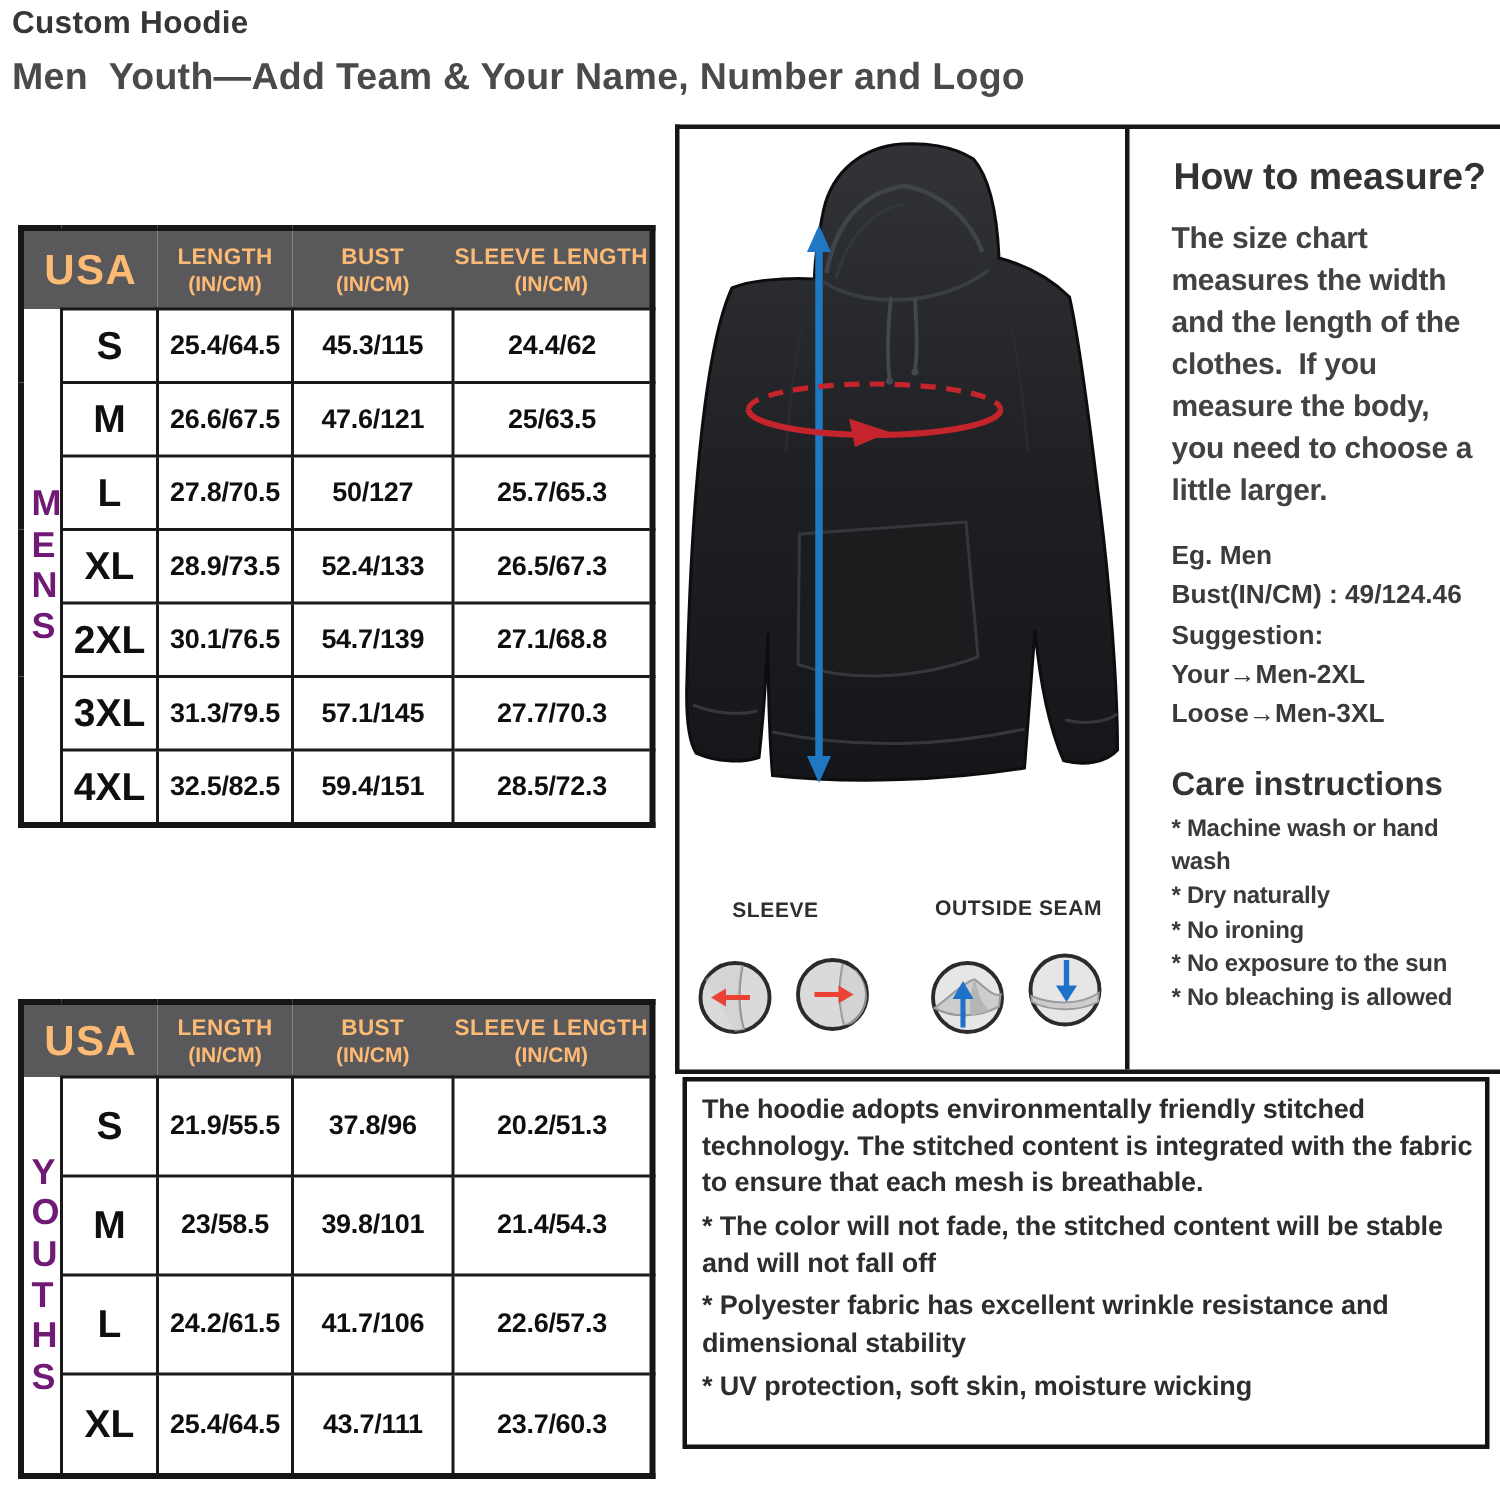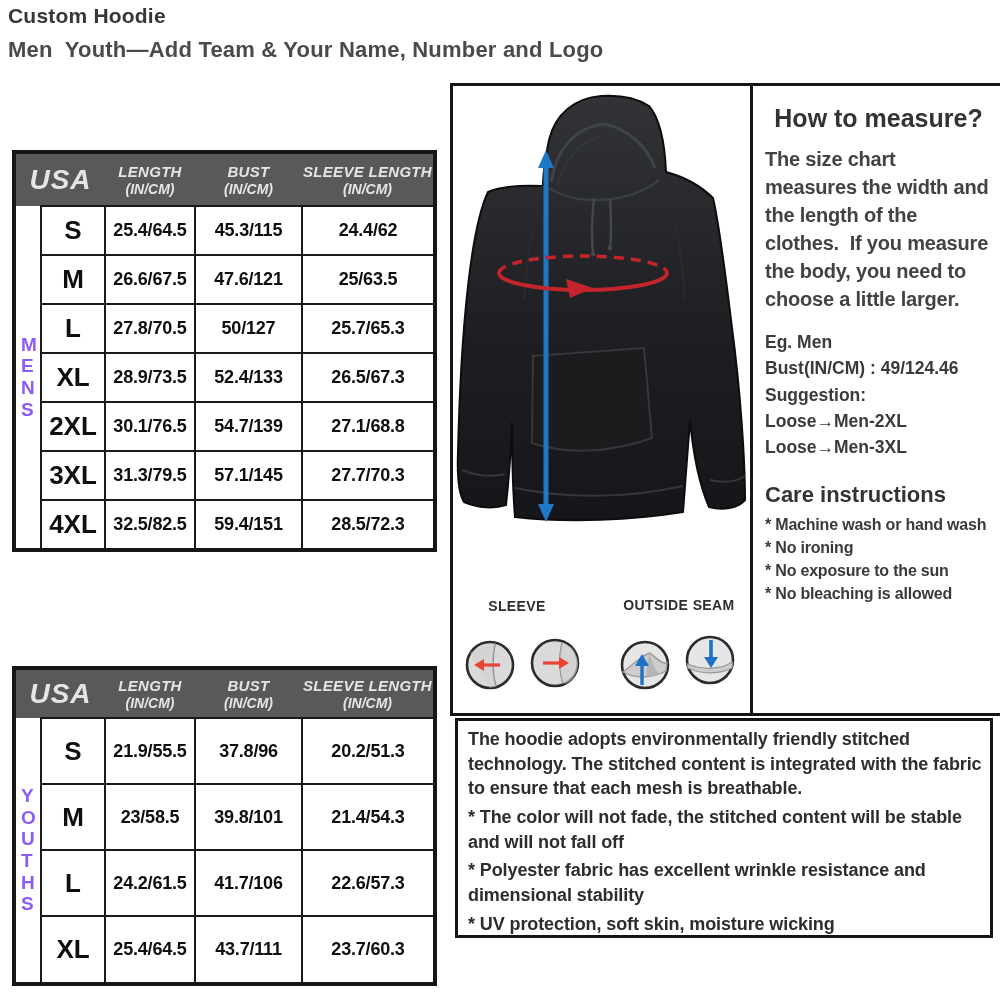--- a/index.html
+++ b/index.html
@@ -3,53 +3,53 @@
 <meta charset="utf-8">
 <style>
   html,body{margin:0;padding:0;}
   body{
     width:1000px;height:1000px;position:relative;background:#ffffff;
     font-family:"Liberation Sans",sans-serif;overflow:hidden;
   }
   
   .page-header{position:absolute;left:8px;top:4px;width:700px;}
   .page-title{font-size:21px;font-weight:700;color:#363636;letter-spacing:.2px;}
-  .page-subtitle{font-size:22px;font-weight:700;color:#4a4a4a;margin-top:9px;white-space:pre-wrap;letter-spacing:.2px;}
+  .page-subtitle{font-size:25px;font-weight:700;color:#4a4a4a;margin-top:9px;white-space:pre-wrap;letter-spacing:.2px;}
 
   
   table.sizetable{
     position:absolute;border-collapse:collapse;table-layout:fixed;
     border:4px solid #161616;background:#fff;
   }
   #mens-table{left:12px;top:150px;width:425px;height:402px;}
   #youths-table{left:12px;top:666px;width:425px;height:320px;}
   .sizetable th{
-    background:#59595b;color:#e5e5e5;border:0;padding:0;vertical-align:middle;text-align:center;font-style:italic;
+    background:#59595b;color:#fdba74;border:0;padding:0;vertical-align:middle;text-align:center;
   }
   .sizetable thead tr{height:54px;}
   #youths-table thead tr{height:50px;}
   .sizetable th .cname{font-size:15px;font-weight:700;letter-spacing:.3px;}
   .sizetable th .cunit{font-size:14px;font-weight:700;margin-top:1px;}
   .sizetable th.usa{font-size:28px;font-weight:700;letter-spacing:1px;}
   .sizetable td{border:2px solid #1a1a1a;text-align:center;vertical-align:middle;padding:0;color:#0f0f0f;}
   .sizetable td.vlabel{border:0;border-right:2px solid #1a1a1a;}
   .vtext{
     width:14px;margin:0 auto;word-break:break-all;line-height:1.14;
-    font-size:19px;font-weight:700;color:#8b5cf6;text-align:left;
+    font-size:24px;font-weight:700;color:#701a75;text-align:right;
   }
   .sizetable td.size{font-size:26px;font-weight:700;}
   .sizetable td.val{font-size:18px;font-weight:700;letter-spacing:-.2px;}
 
   
   .main-box{
     position:absolute;left:450px;top:83px;width:550px;height:633px;
     border:3px solid #161616;border-right:0;box-sizing:border-box;display:flex;
   }
   .hoodie-pane{width:297px;position:relative;border-right:3px solid #161616;flex:none;}
-  .measure-pane{flex:1;padding:10px 8px 0 12px;box-sizing:border-box;}
+  .measure-pane{flex:1;padding:10px 8px 0 28px;box-sizing:border-box;}
 
   .measure-heading{font-size:25px;font-weight:700;color:#333;text-align:center;margin:8px 0 12px;}
   .measure-body{font-size:20px;font-weight:700;color:#424242;line-height:1.4;letter-spacing:-.2px;white-space:pre-wrap;margin:0;}
   .eg-block{margin-top:16px;font-size:17.5px;font-weight:700;color:#3a3a3a;line-height:1.5;}
   .care-block{margin-top:22px;}
   .care-heading{font-size:22px;font-weight:700;color:#333;margin-bottom:6px;}
   .care-item{font-size:16px;font-weight:700;color:#3a3a3a;line-height:1.36;margin:1px 0;letter-spacing:-.2px;}
 
   .diagram-label{
     position:absolute;font-size:14px;font-weight:700;color:#2e2e2e;letter-spacing:.4px;text-align:center;
@@ -57,21 +57,21 @@
   #chest-label{left:18px;top:512px;width:92px;}
   #seam-label{left:158px;top:511px;width:136px;}
   .mcircle{position:absolute;width:52px;height:52px;}
   #mc1{left:11px;top:553px;}
   #mc2{left:76px;top:551px;}
   #mc3{left:166px;top:553px;}
   #mc4{left:231px;top:548px;}
 
   
   .desc-box{
-    position:absolute;left:455px;top:718px;width:538px;height:220px;
+    position:absolute;left:455px;top:718px;width:538px;height:248px;
     border:3px solid #141414;box-sizing:border-box;padding:6px 8px 0 10px;background:#fff;
   }
   .desc-box p{
     margin:0 0 4px 0;font-size:18px;font-weight:700;color:#2d2d2d;
     line-height:1.37;letter-spacing:-.1px;
   }
   svg{display:block;}
 </style>
 </head>
 <body>
@@ -293,26 +293,27 @@
     </svg>
   </div>
 
   <div class="measure-pane">
     <div class="measure-heading">How to measure?</div>
     <p class="measure-body">The size chart measures the width and the length of the clothes.  If you measure the body, you need to choose a little larger.</p>
     <div class="eg-block">
       <div>Eg. Men</div>
       <div>Bust(IN/CM) : 49/124.46</div>
       <div>Suggestion:</div>
-      <div>Loose→Men-2XL</div>
+      <div>Your→Men-2XL</div>
       <div>Loose→Men-3XL</div>
     </div>
     <div class="care-block">
       <div class="care-heading">Care instructions</div>
       <div class="care-item">* Machine wash or hand wash</div>
+      <div class="care-item">* Dry naturally</div>
       <div class="care-item">* No ironing</div>
       <div class="care-item">* No exposure to the sun</div>
       <div class="care-item">* No bleaching is allowed</div>
     </div>
   </div>
 </div>
 
 <div class="desc-box">
   <p>The hoodie adopts environmentally friendly stitched technology. The stitched content is integrated with the fabric to ensure that each mesh is breathable.</p>
   <p>* The color will not fade, the stitched content will be stable and will not fall off</p>

